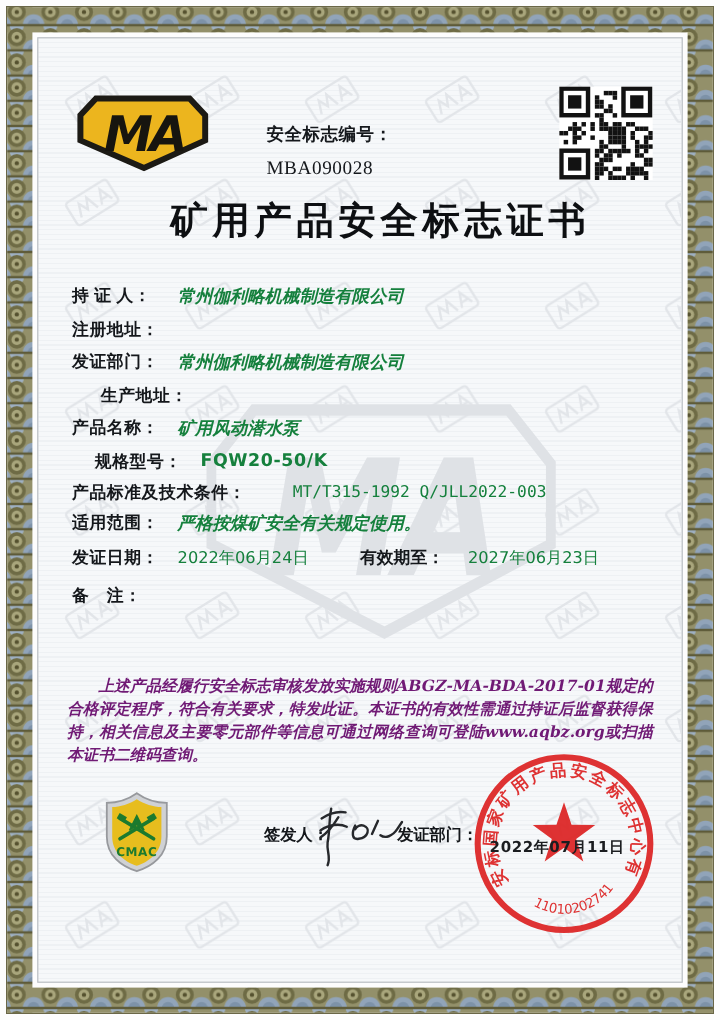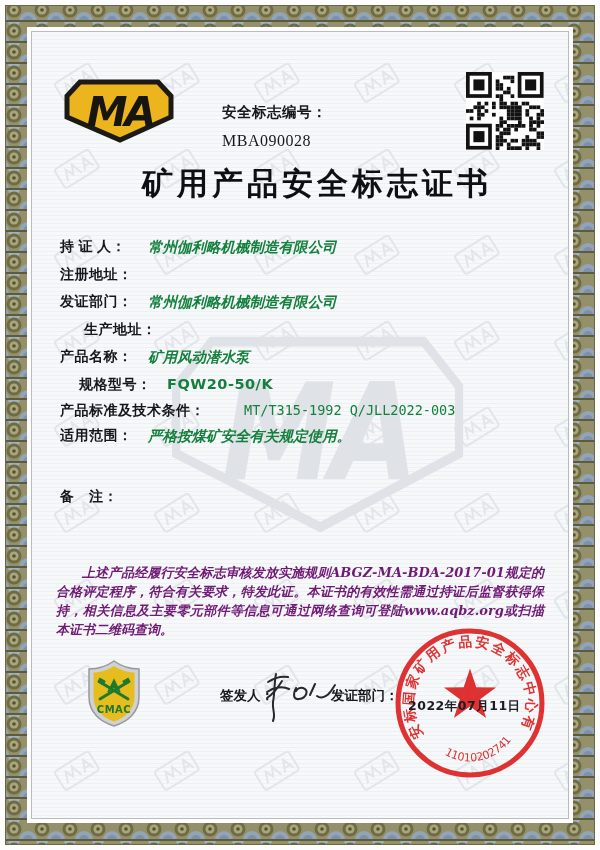--- a/index.html
+++ b/index.html
@@ -279,20 +279,26 @@
       <span class="val v-model">FQW20-50/K</span>
     </div>
     <div class="abs row" style="top:402px;">
       <span class="lbl">产品标准及技术条件：</span>
       <span class="val v-mono">MT/T315-1992 Q/JLL2022-003</span>
     </div>
     <div class="abs row" style="top:427px;">
       <span class="lbl">适用范围：</span>
       <span class="val v-script">严格按煤矿安全有关规定使用。</span>
     </div>
+    <div class="abs row" style="top:456px;">
+      <span class="lbl">发证日期：</span>
+      <span class="val v-date">2022年06月24日</span>
+      <span class="lbl2">有效期至：</span>
+      <span class="val v-date2">2027年06月23日</span>
+    </div>
     <div class="abs row" style="top:488px;">
       <span class="lbl">备　注：</span>
       <span class="val v-script"></span>
     </div>
 
     <div class="abs statement">上述产品经履行安全标志审核发放实施规则ABGZ-MA-BDA-2017-01规定的合格评定程序，符合有关要求，特发此证。本证书的有效性需通过持证后监督获得保持，相关信息及主要零元部件等信息可通过网络查询可登陆www.aqbz.org或扫描本证书二维码查询。</div>
 
     <svg class="abs" style="left:87px;top:660px;" width="54" height="68" viewBox="0 0 54 68">
       <path d="M27,1 C34,6 44,9 52,9 L52,37 C52,53 40,62 27,66 C14,62 2,53 2,37 L2,9 C10,9 20,6 27,1 Z" fill="#cfd1d4" stroke="#97999d" stroke-width="1.5"></path>
       <path d="M27,6 C33,10 41,12.5 47.5,12.5 L47.5,37 C47.5,50 37.5,58 27,61.5 C16.5,58 6.5,50 6.5,37 L6.5,12.5 C13,12.5 21,10 27,6 Z" fill="#e7bd1e"></path>

